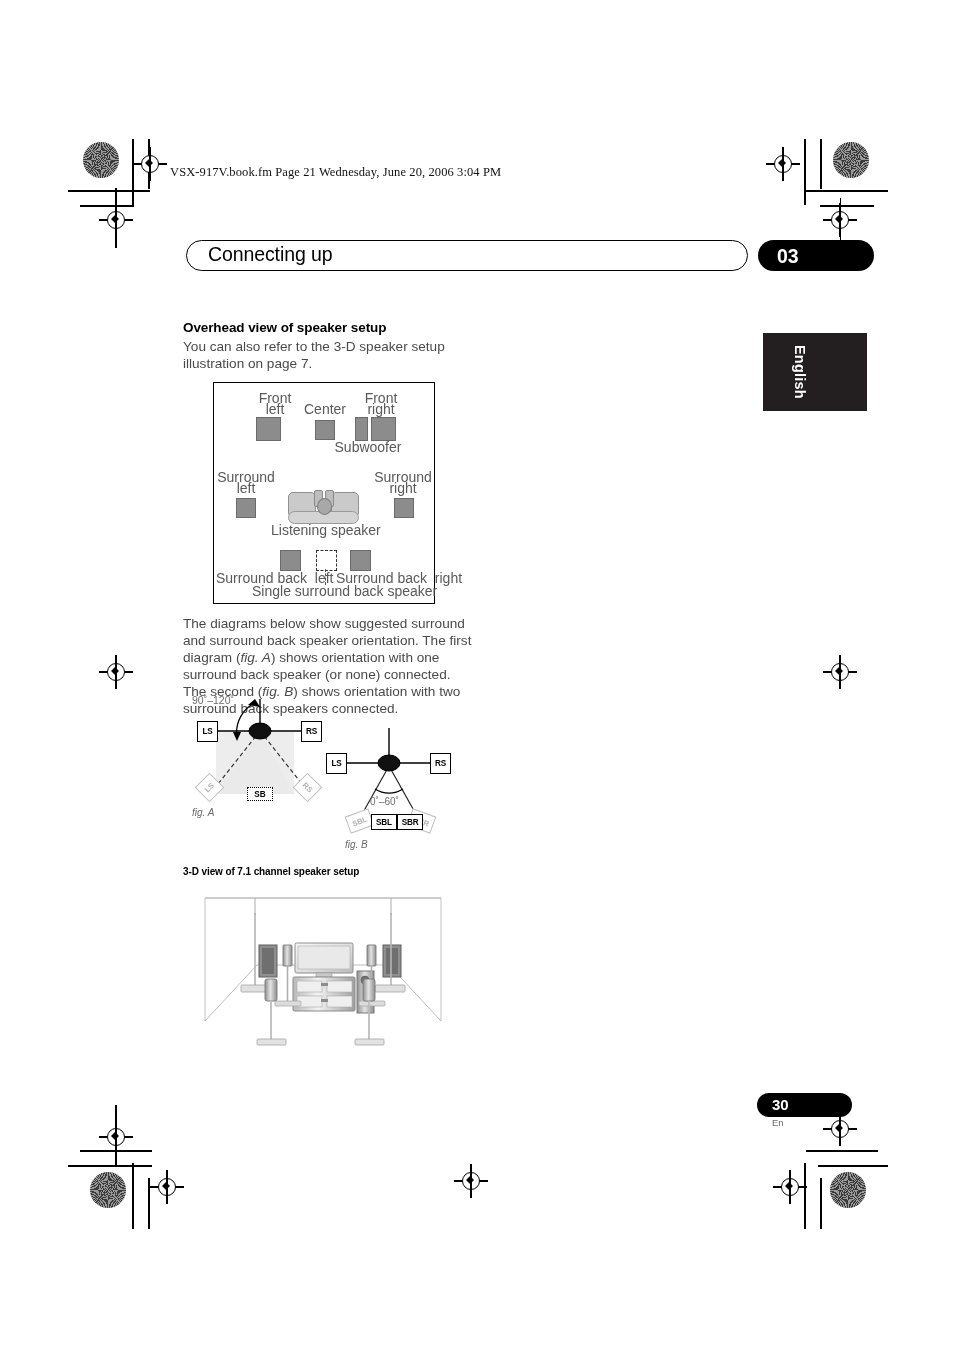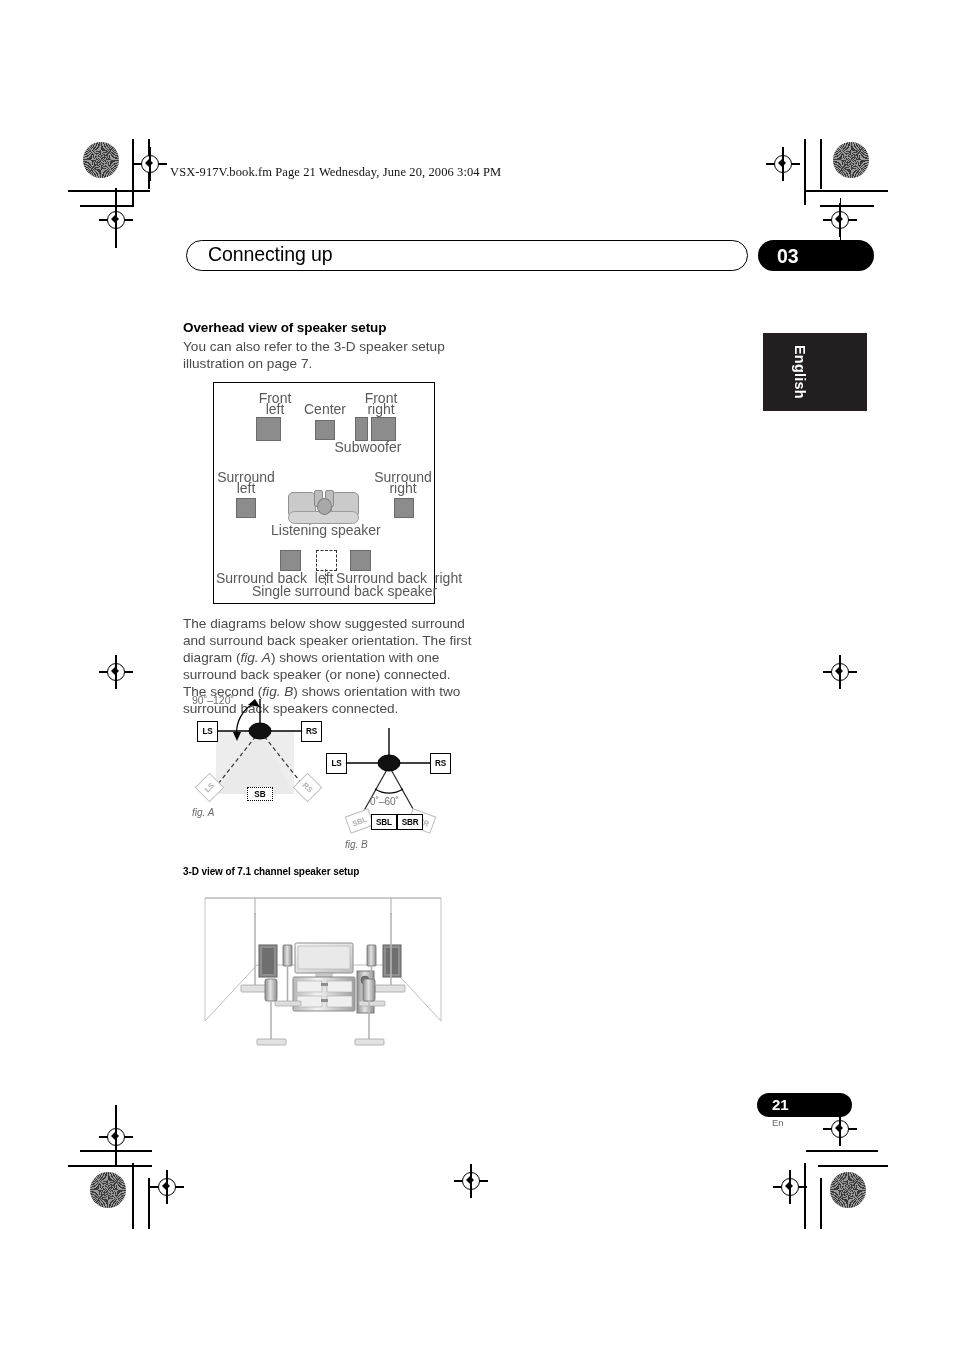--- a/index.html
+++ b/index.html
@@ -528,15 +528,15 @@
     <rect x="166" y="86" width="12" height="22" rx="2" fill="url(#metal2)" stroke="#7a7a7a" stroke-width="0.9"></rect>
     <line x1="172" y1="108" x2="172" y2="147" stroke="#bdbdbd" stroke-width="1.8"></line>
     <rect x="158" y="146" width="29" height="6" rx="1" fill="#e2e2e2" stroke="#a5a5a5" stroke-width="0.8"></rect>
 
     <line x1="58" y1="5" x2="58" y2="22" stroke="#aaaaaa" stroke-width="1"></line>
     <line x1="194" y1="5" x2="194" y2="22" stroke="#aaaaaa" stroke-width="1"></line>
   </svg>
 </div>
 
 <div class="pagebadge">
-  <span>21</span>
+  <span>30</span>
 </div>
 <div class="pagelang">En</div>
 
 </body></html>

